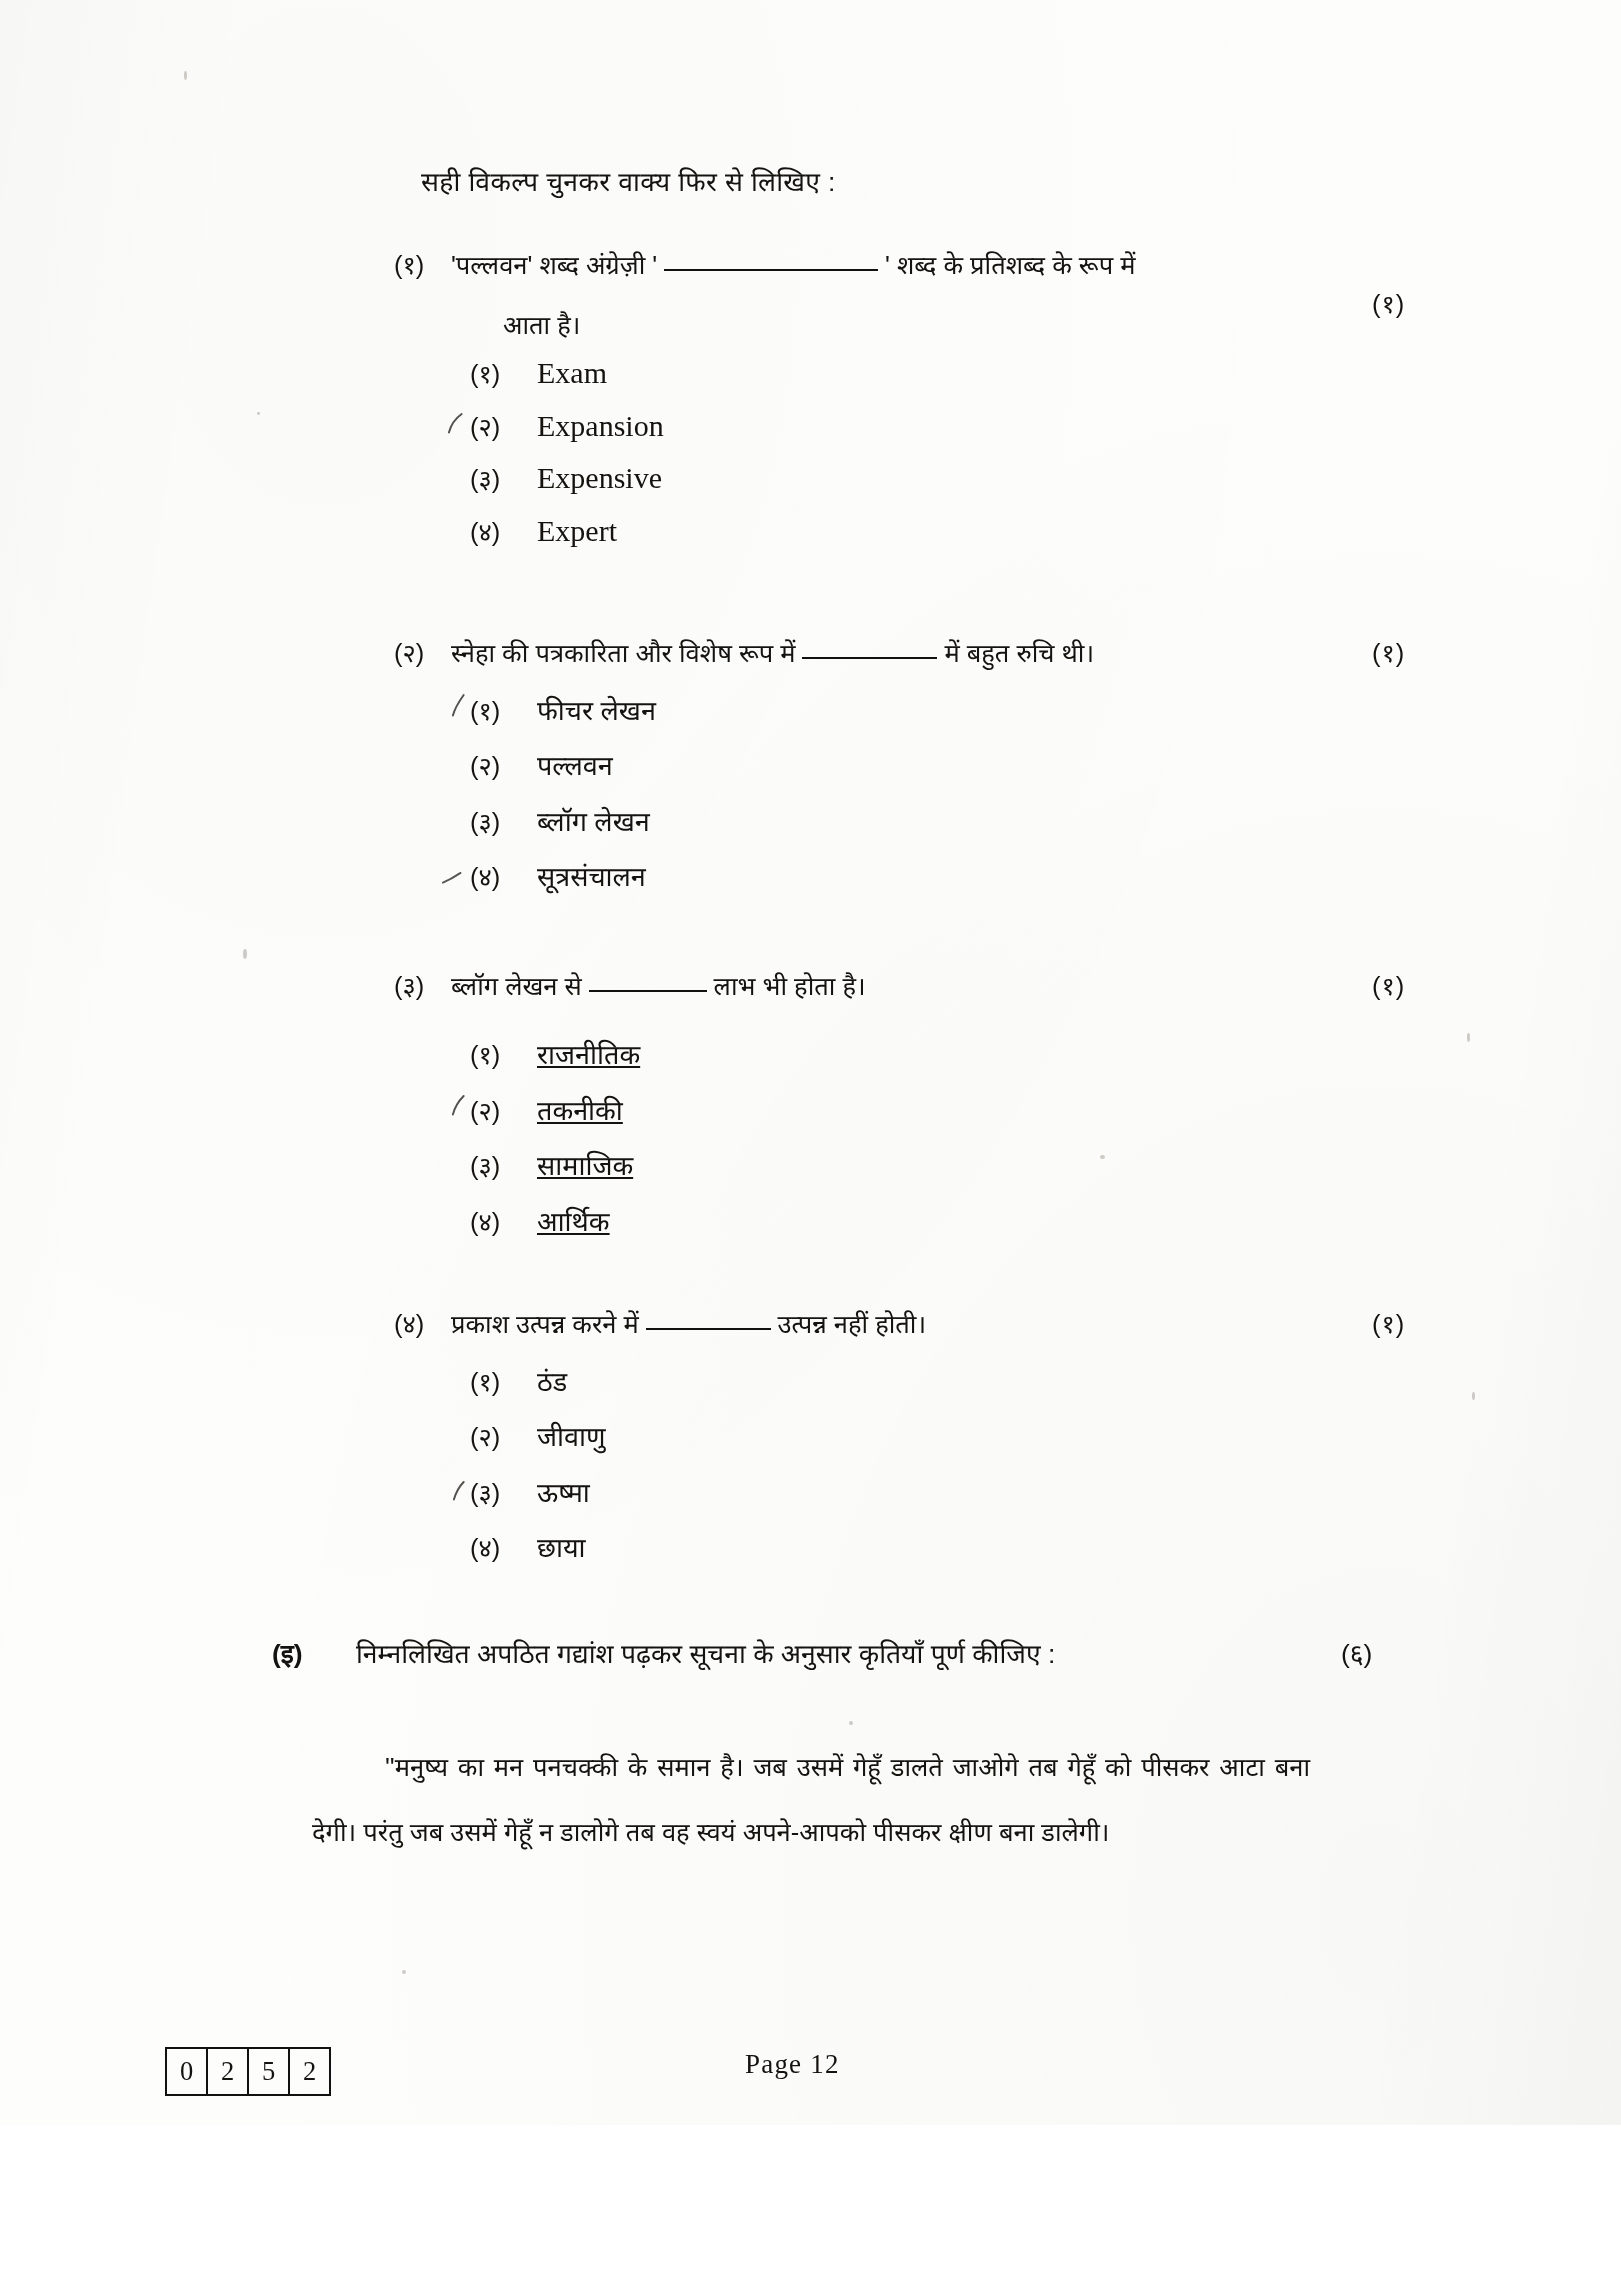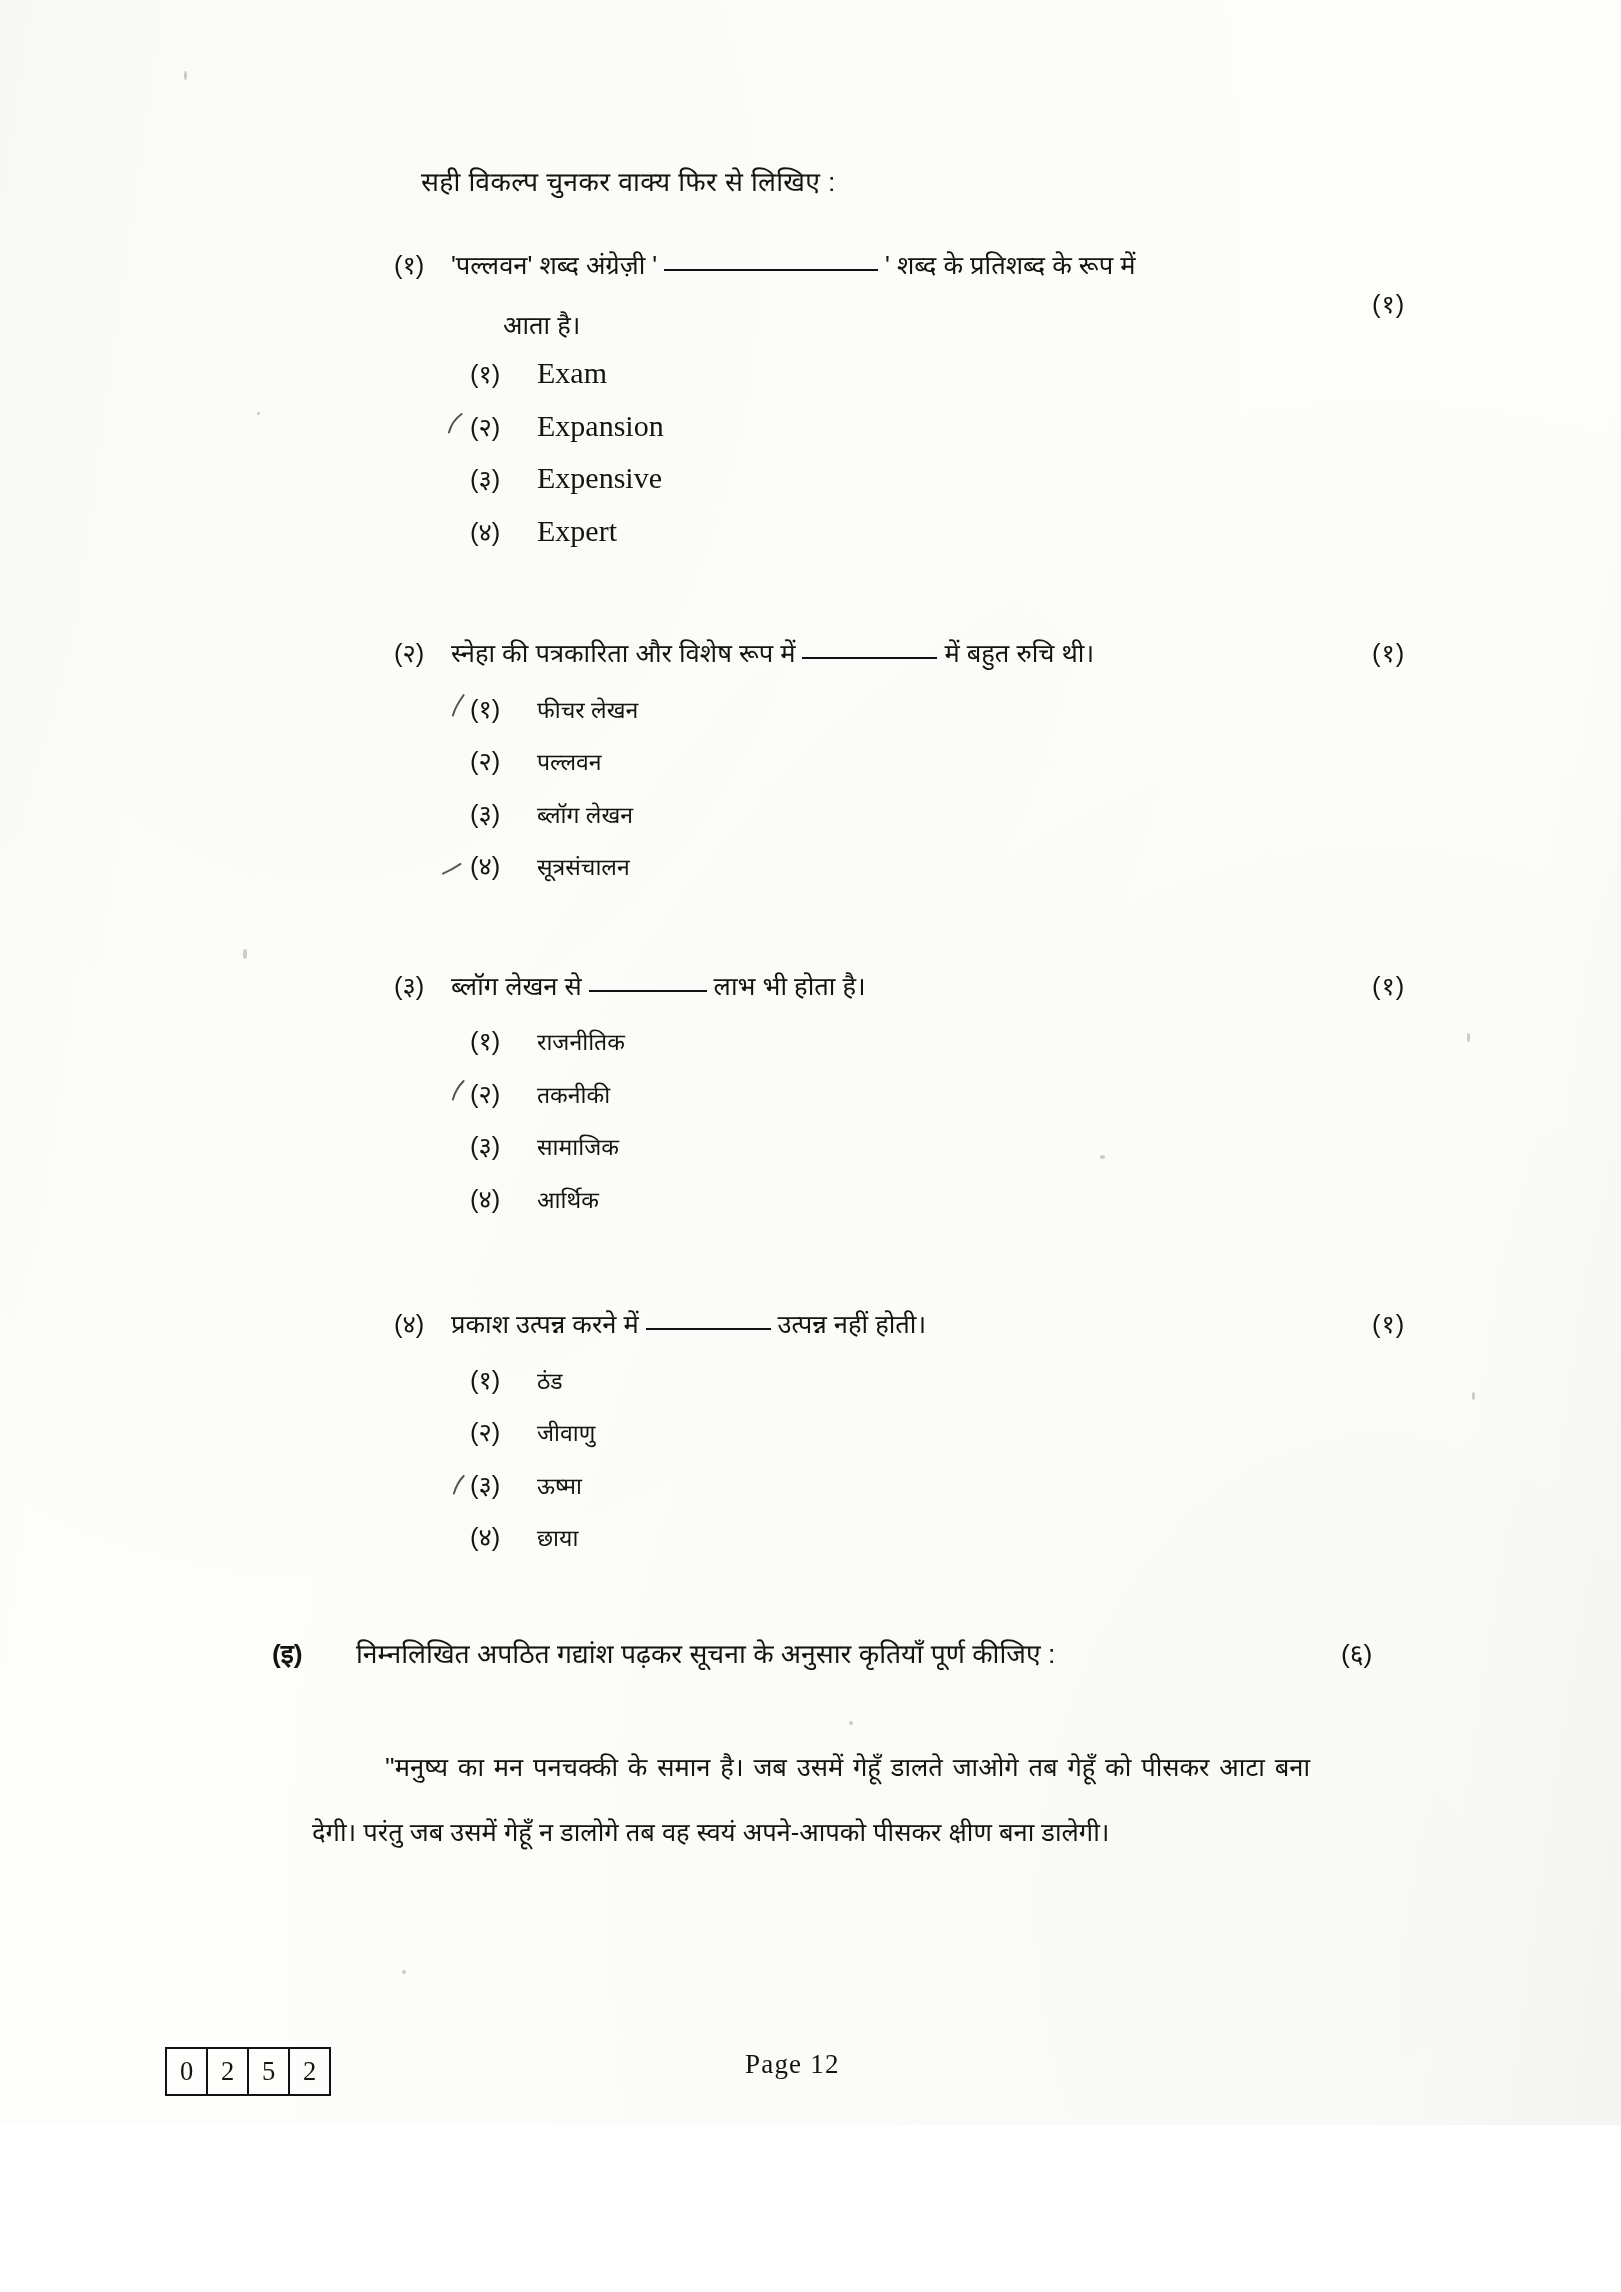--- a/index.html
+++ b/index.html
@@ -81,21 +81,21 @@
   }
   .opt-num {
     display: inline-block;
     width: 67px;
   }
   .opt-label-en {
     font-family: Liberation Serif, serif;
     font-size: 30px;
   }
   .opt-label-hi {
-    font-size: 23px;
+    font-size: 27px;
   }
   
   .pencil-mark {
     position: absolute;
     left: -25.5px;
     top: 2px;
     width: 23.5px;
     height: 25.5px;
     color: #3a3a38;
     opacity: .85;
@@ -241,21 +241,21 @@
       </div>
     </div>
   </div>
   <div class="marks devanagari" style="left:1372px;top:635px;">(१)</div>
 
   <div class="q-block" style="top:968px;">
     <div class="q-stem devanagari">
       <span class="q-num">(३)</span><span class="q-text">ब्लॉग लेखन से</span><span class="blank-rule" style="width:118px;"></span><span class="q-text">लाभ भी होता है।</span>
     </div>
 
-    <div class="opt-list" style="margin-top:21px;">
+    <div class="opt-list" style="margin-top:33px;text-decoration:underline;">
       <div class="opt-row">
         <span class="opt-num devanagari">(१)</span><span class="opt-label-hi devanagari">राजनीतिक</span>
       </div>
       <div class="opt-row">
         <span class="pencil-mark" style="left:-23.5px;top:3.9px;">
           <svg viewBox="0 0 24 24" width="23.5" height="23.5">
               <path d="M17 2 C12 7, 8 13, 6 21" stroke="#37352f" stroke-width="2" fill="none" stroke-linecap="round"></path>
             </svg>
         </span>
         <span class="opt-num devanagari">(२)</span><span class="opt-label-hi devanagari">तकनीकी</span>

